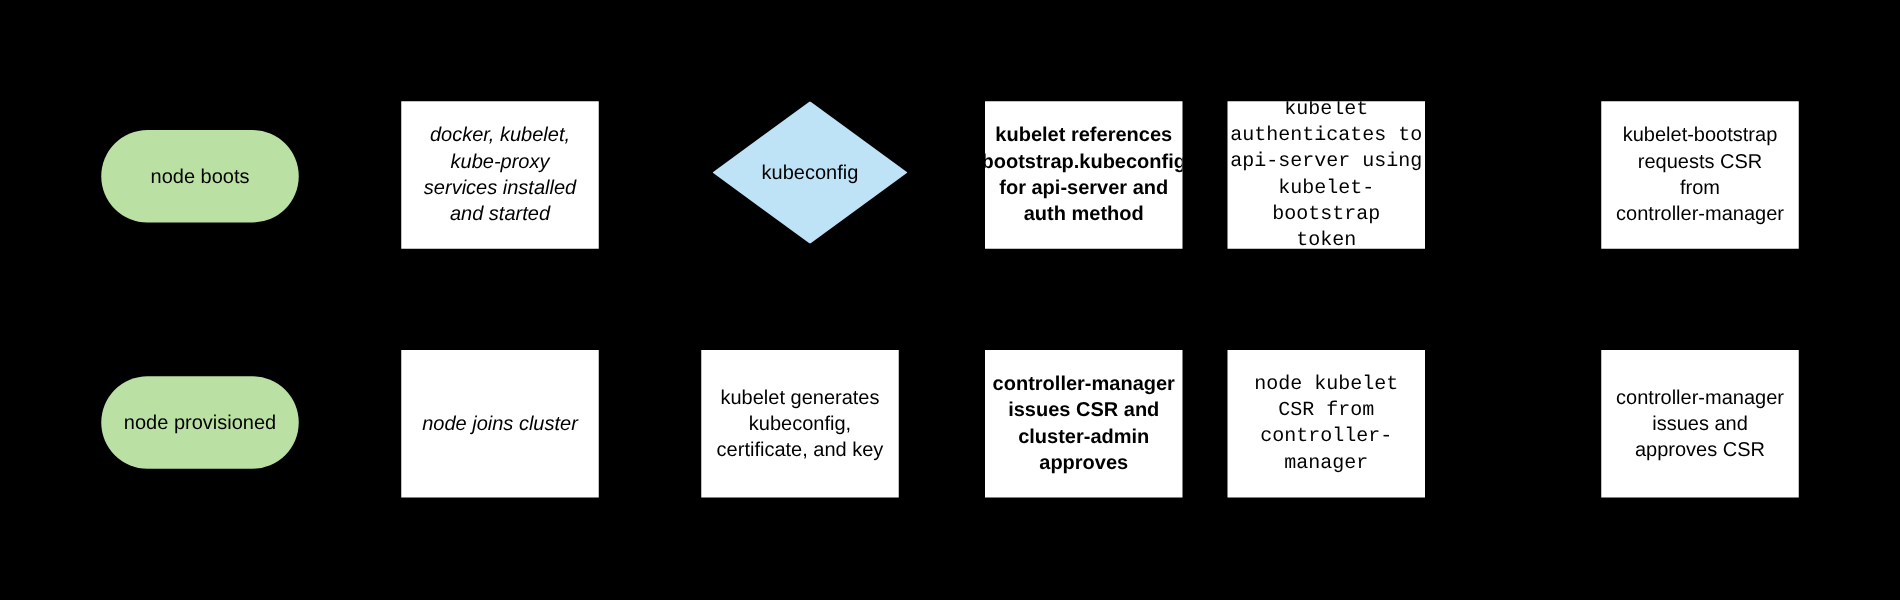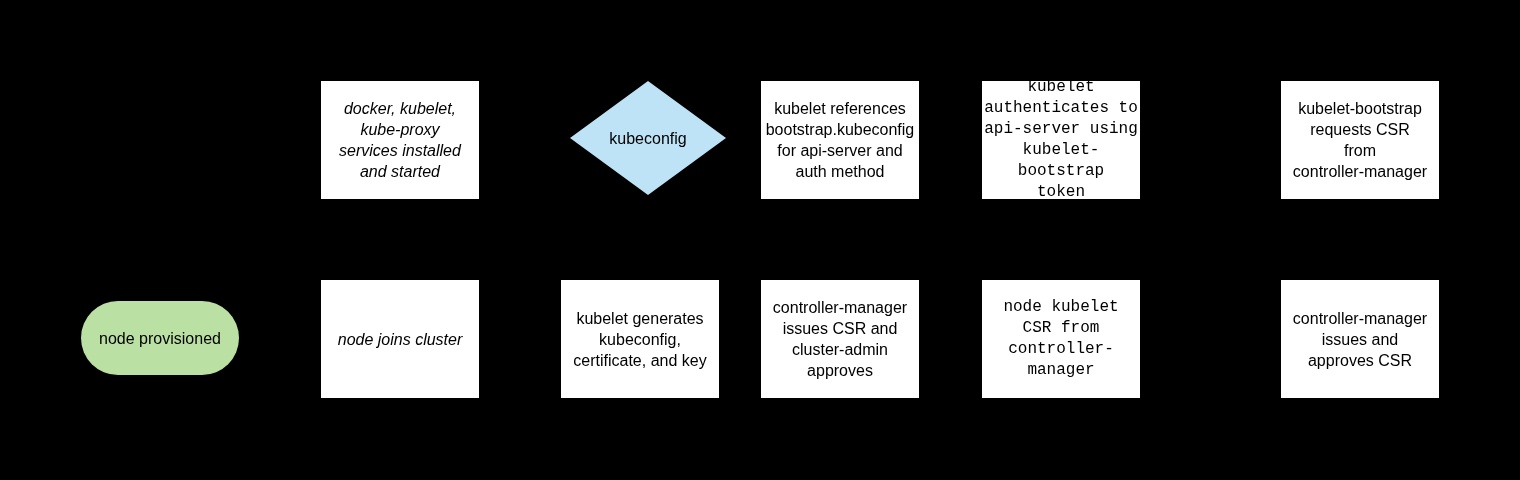--- a/index.html
+++ b/index.html
@@ -39,37 +39,38 @@
   .terminator.row-bottom { top: 301px; }
   .process {
     width: 158px;
     height: 118px;
     background: #ffffff;
   }
   .process.row-top { top: 81px; }
   .process.row-bottom { top: 280px; }
   .col-1 { left: 321px; font-style: italic; }
   .col-2 { left: 561px; }
-  .col-3 { left: 761px; }
+  .col-3 { left: 788px; font-weight: bold; }
   .col-4 { left: 982px; font-family: Liberation Mono, monospace; }
   .col-5 { left: 1281px; }
   .decision {
     left: 570px;
     top: 81px;
     width: 156px;
     height: 114px;
     background: #bee3f6;
     clip-path: polygon(50% 0, 100% 50%, 50% 100%, 0 50%);
   }
 </style>
 </head>
 <body>
 
 <div class="canvas">
 
+  <div class="node terminator row-top">node boots</div>
 
   <div class="node process row-top col-1">docker, kubelet,
 kube-proxy
 services installed
 and started</div>
 
   <div class="node decision">kubeconfig</div>
 
   <div class="node process row-top col-3">kubelet references
 bootstrap.kubeconfig

